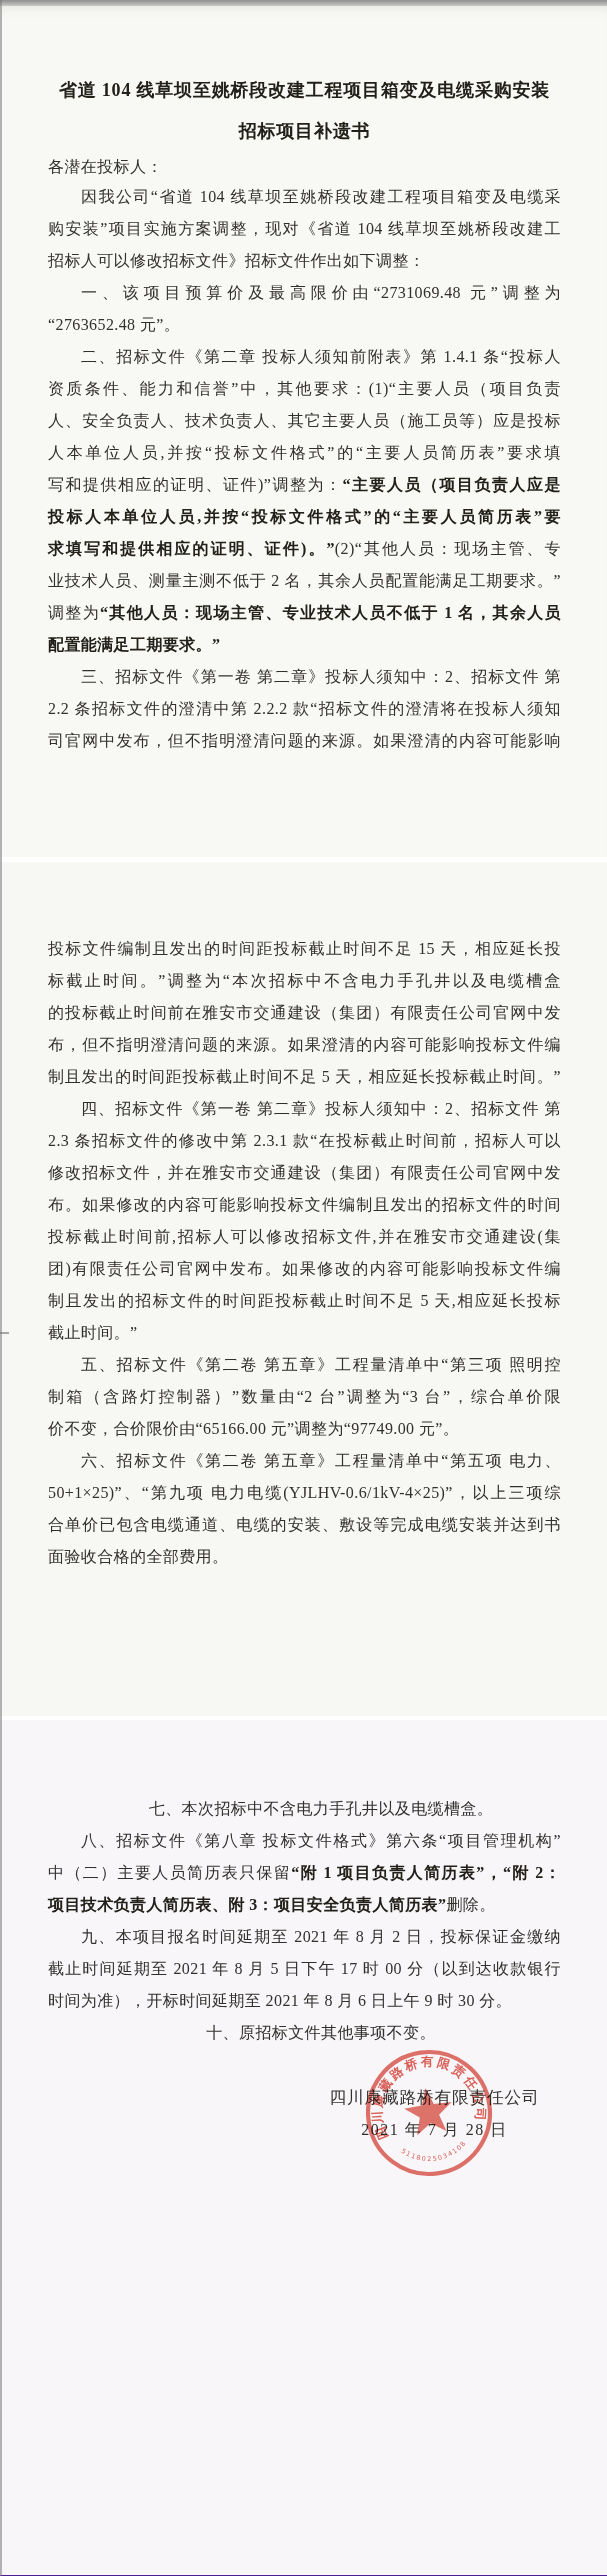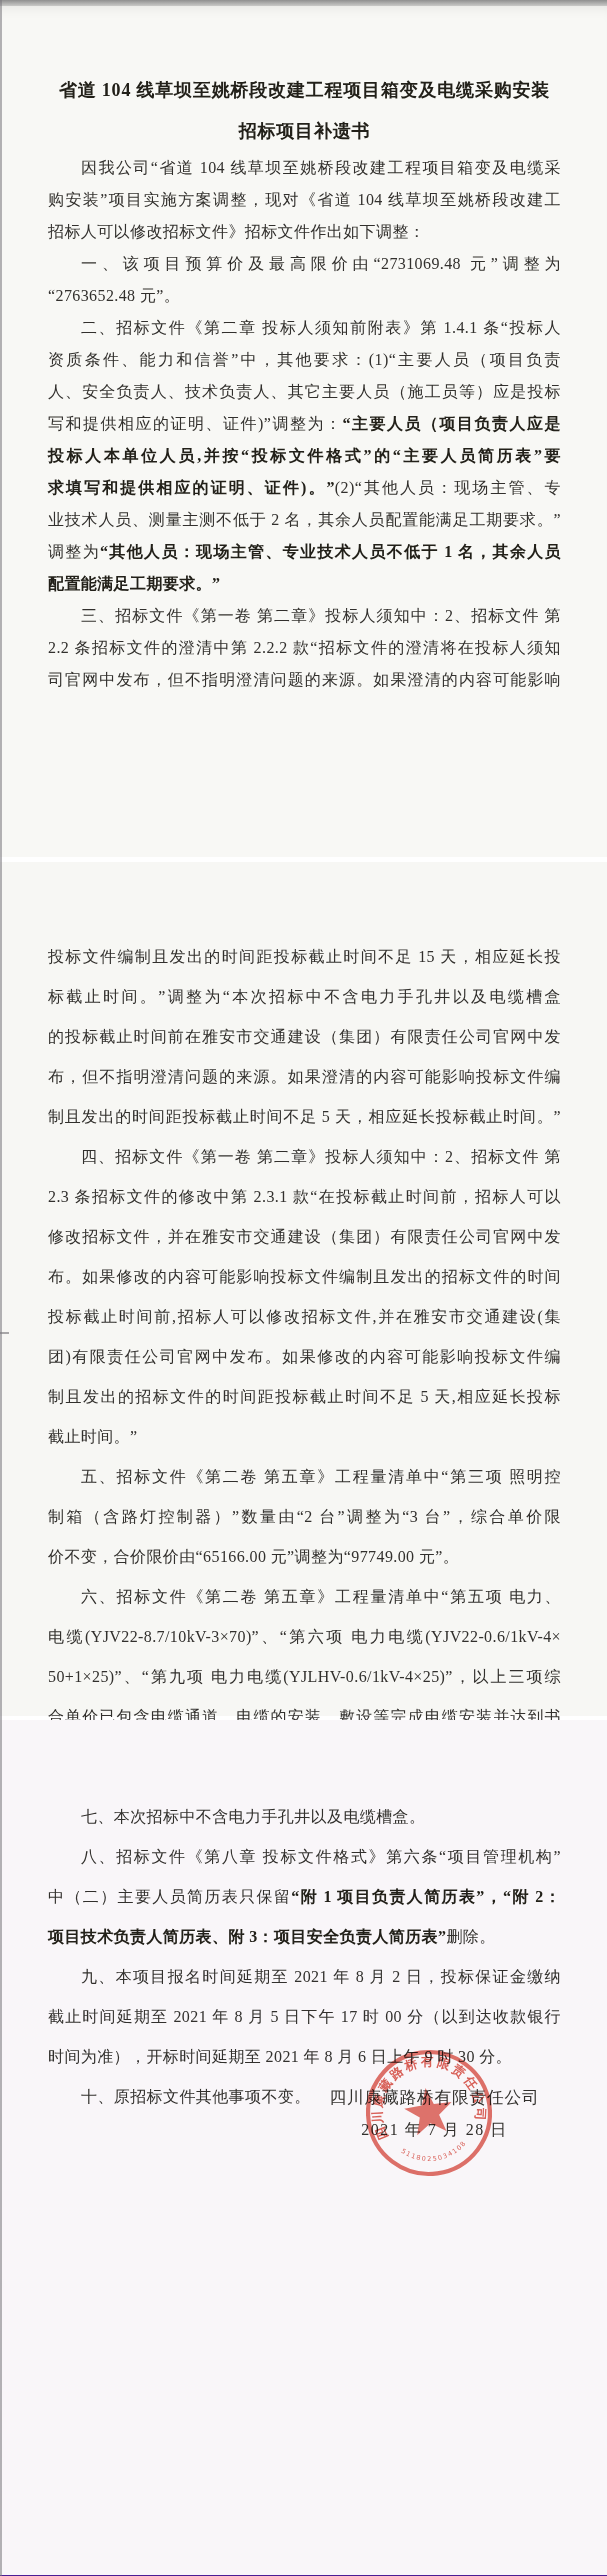--- a/index.html
+++ b/index.html
@@ -14,23 +14,23 @@
   .edge-left{position:absolute;top:0;left:0;width:1.5px;height:2576px;
     background:rgba(120,118,124,.55);z-index:6;}
   .pg{position:relative;box-sizing:border-box;padding-left:48px;padding-right:46px;}
   .pg1{margin-top:6px;height:851px;background:#f8f8f5;padding-top:64px;
     box-shadow:inset 0 10.6px 13.7px -10.6px rgba(0,0,0,.10);}
   .gap{height:4.6px;background:#ffffff;}
   .pg2{height:854px;background:#f7f7f4;padding-top:71px;}
   .pg3{height:855px;background:#f9f6f9;padding-top:73px;}
   .ln{font-size:16px;letter-spacing:0.4px;white-space:normal;}
   .pg1 .ln{line-height:32px;}
-  .pg2 .ln,.pg3 .ln{line-height:32px;margin-top:8px;}
+  .pg2 .ln,.pg3 .ln{line-height:32px;}
   .ln.fill{text-align:justify;text-align-last:justify;}
-  .ln.ind{text-indent:33px;}
+  .ln.ind{text-indent:33px;text-align:center;}
   .pg1 .ln.title{line-height:41px;text-align:center;text-align-last:center;
     font-weight:700;font-size:18px;letter-spacing:0.8px;text-indent:0;}
   .pg1 .ln.sal{line-height:29px;}
   .ln .b{font-weight:700;color:#222019;}
   .sig{position:absolute;left:326px;top:362px;width:217px;text-align:center;z-index:2;}
   .sig-company{font-size:16.7px;line-height:32px;letter-spacing:0.8px;}
   .sig-date{font-size:16px;line-height:32px;letter-spacing:1.5px;text-align:center;}
   .seal{position:absolute;left:362px;top:326px;width:134px;height:134px;
     transform:rotate(-8deg);mix-blend-mode:multiply;opacity:.85;z-index:3;}
   .artifact-dash{position:absolute;left:0;top:1332px;width:9px;height:2.3px;
@@ -41,28 +41,30 @@
 
 <div class="canvas">
   <div class="edge-top"></div>
   <div class="edge-left"></div>
   <div class="artifact-dash"></div>
 
   <section class="pg pg1">
     <div>
         <div class="ln title"><span class="b">省道 104 线草坝至姚桥段改建工程项目箱变及电缆采购安装</span></div>
         <div class="ln title"><span class="b">招标项目补遗书</span></div>
+        <div class="ln sal"><span>各潜在投标人：</span></div>
         <div class="ln ind fill"><span>因我公司“省道 104 线草坝至姚桥段改建工程项目箱变及电缆采</span></div>
         <div class="ln fill"><span>购安装”项目实施方案调整，现对《省道 104 线草坝至姚桥段改建工</span></div>
         <div class="ln"><span>招标人可以修改招标文件》招标文件作出如下调整：</span></div>
         <div class="ln ind fill"><span>一、该项目预算价及最高限价由“2731069.48 元”调整为</span></div>
         <div class="ln"><span>“2763652.48 元”。</span></div>
         <div class="ln ind fill"><span>二、招标文件《第二章 投标人须知前附表》第 1.4.1 条“投标人</span></div>
         <div class="ln fill"><span>资质条件、能力和信誉”中，其他要求：(1)“主要人员（项目负责</span></div>
         <div class="ln fill"><span>人、安全负责人、技术负责人、其它主要人员（施工员等）应是投标</span></div>
+        <div class="ln fill"><span>人本单位人员,并按“投标文件格式”的“主要人员简历表”要求填</span></div>
         <div class="ln fill"><span>写和提供相应的证明、证件)”调整为：</span><span class="b">“主要人员（项目负责人应是</span></div>
         <div class="ln fill"><span class="b">投标人本单位人员,并按“投标文件格式”的“主要人员简历表”要</span></div>
         <div class="ln fill"><span class="b">求填写和提供相应的证明、证件)。”</span><span>(2)“其他人员：现场主管、专</span></div>
         <div class="ln fill"><span>业技术人员、测量主测不低于 2 名，其余人员配置能满足工期要求。”</span></div>
         <div class="ln fill"><span>调整为</span><span class="b">“其他人员：现场主管、专业技术人员不低于 1 名，其余人员</span></div>
         <div class="ln"><span class="b">配置能满足工期要求。”</span></div>
         <div class="ln ind fill"><span>三、招标文件《第一卷 第二章》投标人须知中：2、招标文件 第</span></div>
         <div class="ln fill"><span>2.2 条招标文件的澄清中第 2.2.2 款“招标文件的澄清将在投标人须知</span></div>
         <div class="ln fill"><span>司官网中发布，但不指明澄清问题的来源。如果澄清的内容可能影响</span></div>
       </div>
@@ -82,21 +84,20 @@
         <div class="ln fill"><span>修改招标文件，并在雅安市交通建设（集团）有限责任公司官网中发</span></div>
         <div class="ln fill"><span>布。如果修改的内容可能影响投标文件编制且发出的招标文件的时间</span></div>
         <div class="ln fill"><span>投标截止时间前,招标人可以修改招标文件,并在雅安市交通建设(集</span></div>
         <div class="ln fill"><span>团)有限责任公司官网中发布。如果修改的内容可能影响投标文件编</span></div>
         <div class="ln fill"><span>制且发出的招标文件的时间距投标截止时间不足 5 天,相应延长投标</span></div>
         <div class="ln"><span>截止时间。”</span></div>
         <div class="ln ind fill"><span>五、招标文件《第二卷 第五章》工程量清单中“第三项 照明控</span></div>
         <div class="ln fill"><span>制箱（含路灯控制器）”数量由“2 台”调整为“3 台”，综合单价限</span></div>
         <div class="ln"><span>价不变，合价限价由“65166.00 元”调整为“97749.00 元”。</span></div>
         <div class="ln ind fill"><span>六、招标文件《第二卷 第五章》工程量清单中“第五项 电力、</span></div>
-        <div class="ln fill"><span>电缆(YJV22-8.7/10kV-3×70)”、“第六项 电力电缆(YJV22-0.6/1kV-4×</span></div>
         <div class="ln fill"><span>50+1×25)”、“第九项 电力电缆(YJLHV-0.6/1kV-4×25)”，以上三项综</span></div>
         <div class="ln fill"><span>合单价已包含电缆通道、电缆的安装、敷设等完成电缆安装并达到书</span></div>
         <div class="ln"><span>面验收合格的全部费用。</span></div>
       </div>
   </section>
 
   <div class="gap"></div>
 
   <section class="pg pg3">
     <div>

